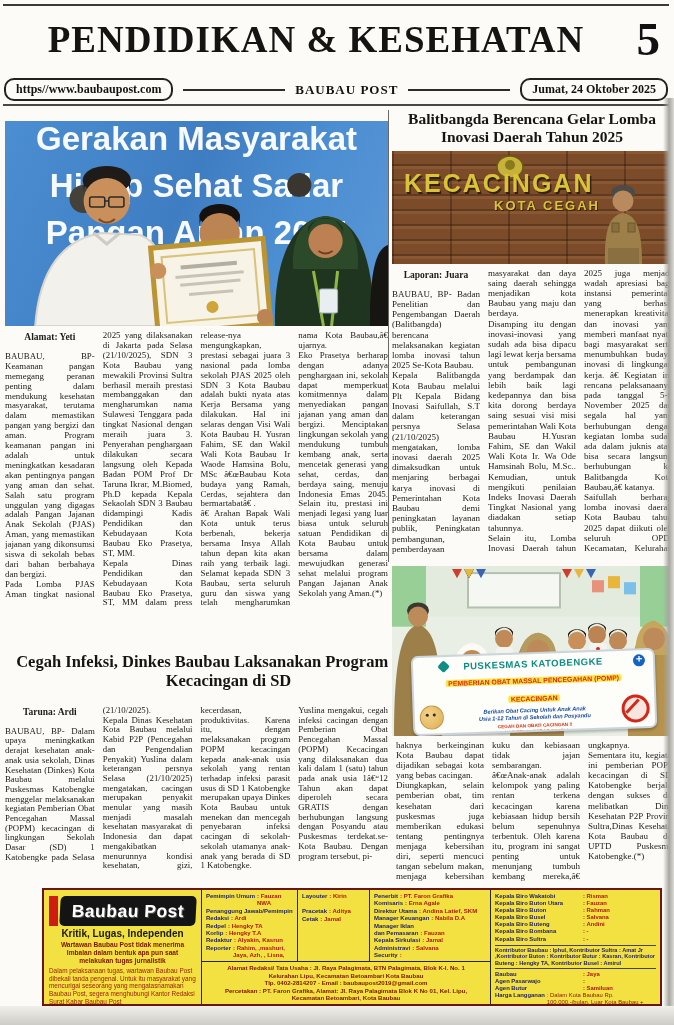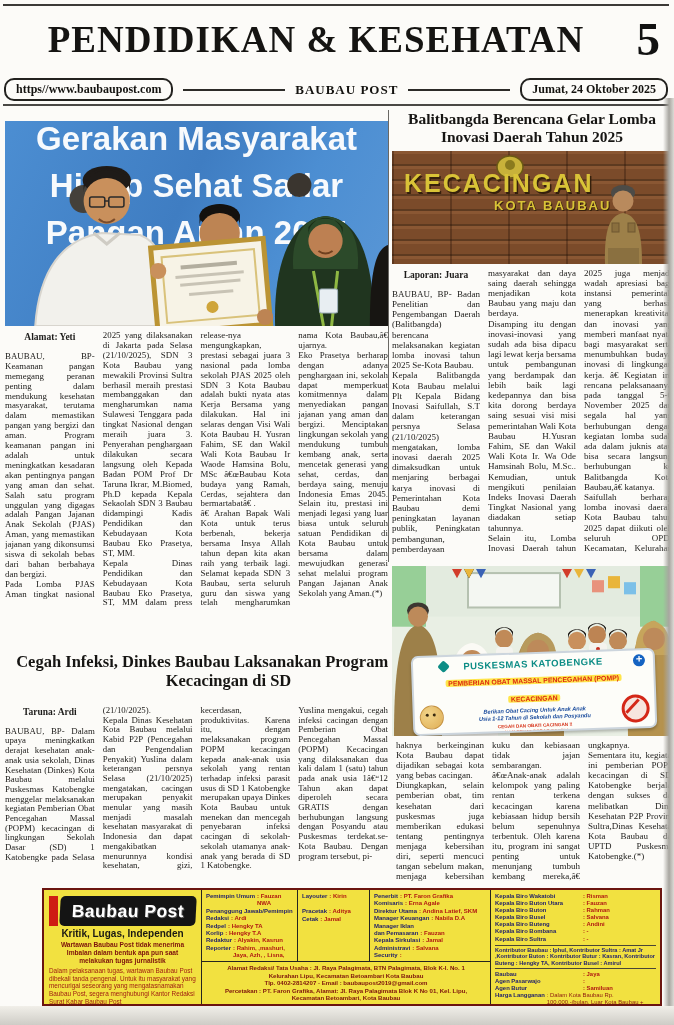--- a/index.html
+++ b/index.html
@@ -217,21 +217,21 @@
         <ellipse cx="118" cy="16" rx="13" ry="11" fill="#c8b23a" stroke="#6b5a14" stroke-width="1.5"></ellipse>
         <circle cx="118" cy="14" r="5" fill="#8a7a1e"></circle>
         <ellipse cx="231" cy="42" rx="12" ry="8" fill="#4c4b47"></ellipse>
         <circle cx="231" cy="50" r="10.5" fill="#b98a5d"></circle>
         <path d="M213,113 C212,78 218,64 231,62 C245,64 250,80 250,113 Z" fill="#9d8049"></path>
         <rect x="216" y="97" width="31" height="16" fill="#8a7040"></rect>
         <rect x="236" y="72" width="7" height="9" fill="#8a6f3e" stroke="#6e5730" stroke-width="1"></rect>
         <rect x="220" y="72" width="7" height="9" fill="#8a6f3e" stroke="#6e5730" stroke-width="1"></rect>
       </svg>
       <div class="balit-sign1">KECACINGAN</div>
-      <div class="balit-sign2">KOTA BAUBAU</div>
+      <div class="balit-sign2">KOTA CEGAH</div>
     </figure>
     <div class="body balit-body">
       <span class="reporter">Laporan: Juara</span>
       <div class="btxt">BAUBAU, BP- Badan Penelitian dan Pengembangan Daerah (Balitbangda) berencana melaksanakan kegiatan lomba inovasi tahun 2025 Se-Kota Baubau.
 Kepala Balitbangda Kota Baubau melalui Plt Kepala Bidang Inovasi Saifullah, S.T dalam keterangan persnya Selasa (21/10/2025) mengatakan, lomba inovasi daerah 2025 dimaksudkan untuk menjaring berbagai karya inovasi di Pemerintahan Kota Baubau demi peningkatan layanan publik, Peningkatan pembangunan, pemberdayaan masyarakat dan daya saing daerah sehingga menjadikan kota Baubau yang maju dan berdaya.
 Disamping itu dengan inovasi-inovasi yang sudah ada bisa dipacu lagi lewat kerja bersama untuk pembangunan yang berdampak dan lebih baik lagi kedepannya dan bisa kita dorong berdaya saing sesuai visi misi pemerintahan Wali Kota Baubau H.Yusran Fahim, SE dan Wakil Wali Kota Ir. Wa Ode Hamsinah Bolu, M.Sc.. Kemudian, untuk mengikuti penilaian Indeks Inovasi Daerah Tingkat Nasional yang diadakan setiap tahunnya.
 Selain itu, Lomba Inovasi Daerah tahun 2025 juga menjadi wadah apresiasi bagi instansi pemerintah yang berhasil menerapkan kreativitas dan inovasi yang memberi manfaat nyata bagi masyarakat serta menumbuhkan budaya inovasi di lingkungan kerja. â€ Kegiatan ini rencana pelaksanaanya pada tanggal 5-6 November 2025 dan segala hal yang berhubungan dengan kegiatan lomba sudah ada dalam juknis atau bisa secara langsung berhubungan ke Balitbangda Kota Baubau,â€ katanya.
 Saifullah berharap lomba inovasi daerah Kota Baubau tahun 2025 dapat diikuti oleh seluruh OPD, Kecamatan, Kelurahan dan UPTD Se-Kota Baubau. Sehingga akan tercipta ekosistem birokrasi yang inovatif, adaptif, dan responsif terhadap kebutuhan masyarakat. (*)</div>
     </div>
   </section>

